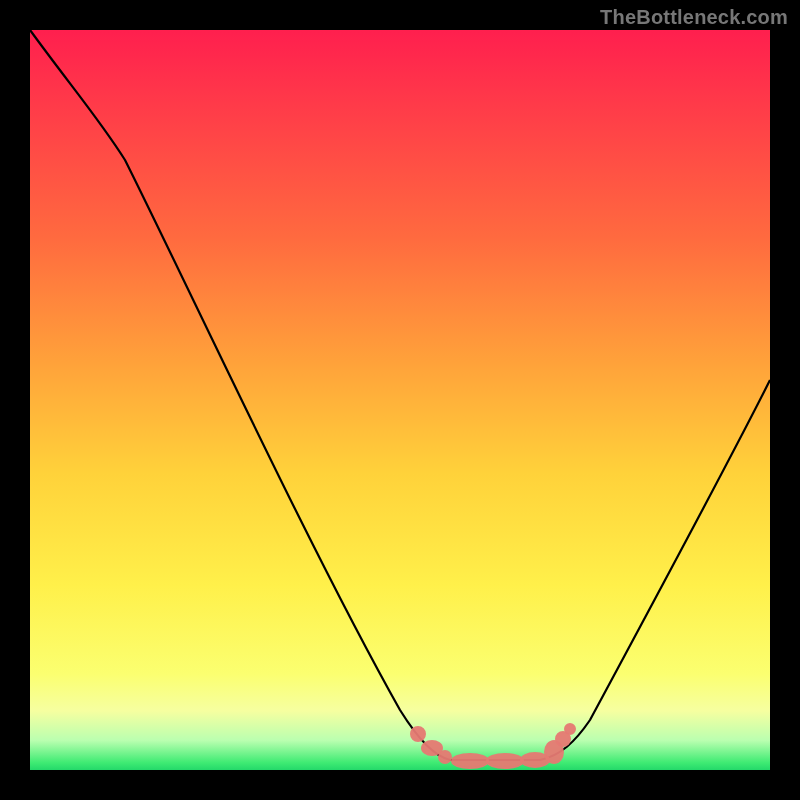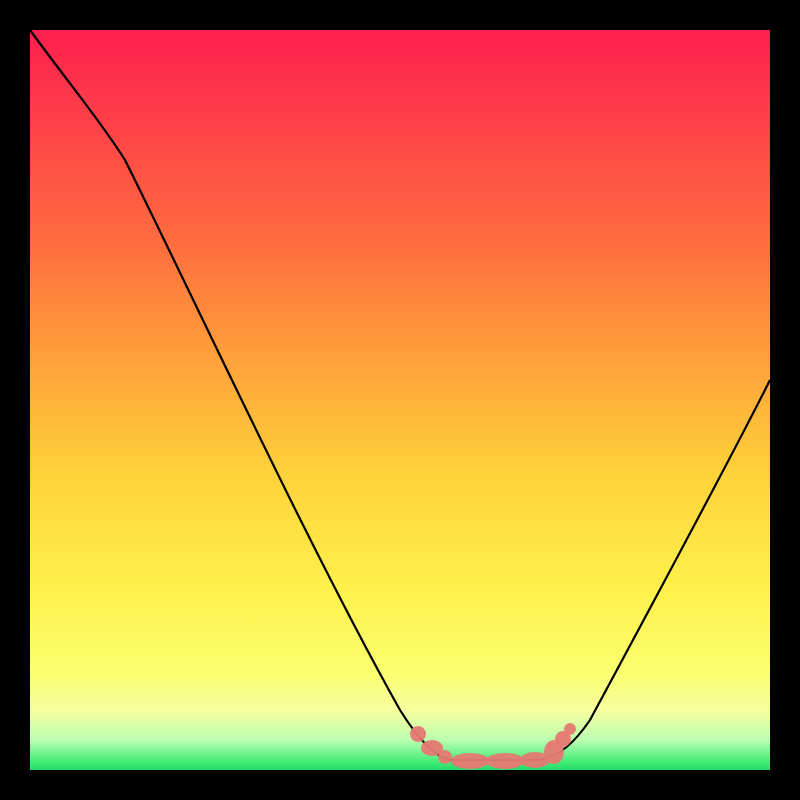--- a/index.html
+++ b/index.html
@@ -94,13 +94,14 @@
         <ellipse class="valley-blob" cx="475" cy="731" rx="18" ry="7"></ellipse>
         <ellipse class="valley-blob" cx="505" cy="730" rx="14" ry="7"></ellipse>
         <ellipse class="valley-blob" cx="524" cy="722" rx="9" ry="11"></ellipse>
         <circle class="valley-blob" cx="533" cy="709" r="7"></circle>
         <circle class="valley-blob" cx="540" cy="699" r="5"></circle>
       </g>
     </svg>
 
   </div>
 
+  <div class="watermark">TheBottleneck.com</div>
 </div>
 
 </body></html>

